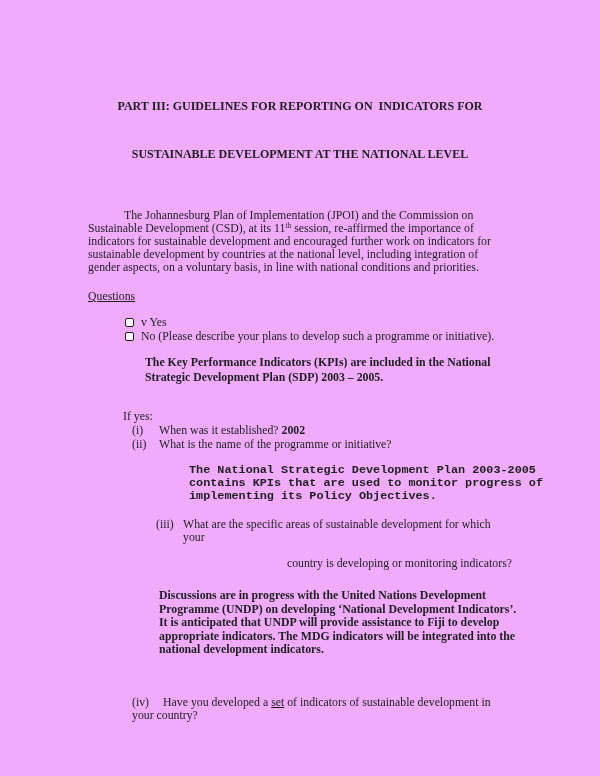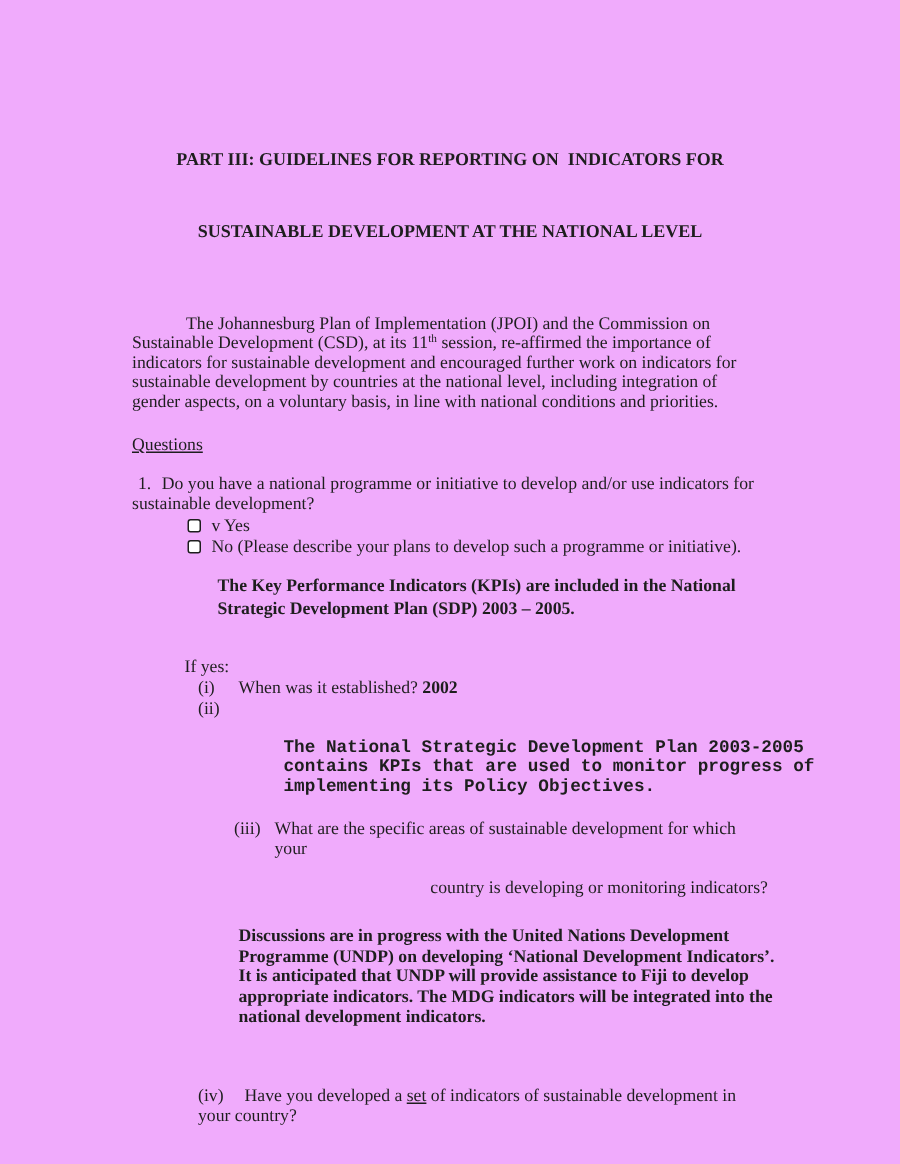--- a/index.html
+++ b/index.html
@@ -25,21 +25,21 @@
   .heading-bg { margin-top: 14px; text-decoration: underline; }
   .heading-q  { margin-top: 16px; text-decoration: underline; }
   .para {
     margin: 15px 0 0 0;
     text-indent: 36px;
     line-height: 13px;
   }
   sup.sp { font-size: 7.5px; line-height: 0; vertical-align: 4px; }
   .q1 { margin: 13px 0 0 0; line-height: 13px; }
   .qnum { margin-left: 4px; margin-right: 7px; }
-  .options { margin-top: 1px; margin-left: 37px; line-height: 14px; }
+  .options { margin-top: 12px; margin-left: 37px; line-height: 14px; }
   .opt { white-space: nowrap; }
   .cb {
     display: inline-block;
     width: 7px; height: 7px;
     border: 1.5px solid #1e1e1e;
     border-radius: 2px;
     margin-right: 7px;
     vertical-align: -1px;
     background: #ffffff;
   }
@@ -76,41 +76,41 @@
   <div class="title">
     <div>PART III: GUIDELINES FOR REPORTING ON  INDICATORS FOR</div>
     <div>SUSTAINABLE DEVELOPMENT AT THE NATIONAL LEVEL</div>
   </div>
 
 
   <p class="para"><span>The Johannesburg Plan of Implementation (JPOI) and the Commission on Sustainable Development (CSD), at its 11</span><sup class="sp">th</sup><span> session, re-affirmed the importance of indicators for sustainable development and encouraged further work on indicators for sustainable development by countries at the national level, including integration of gender aspects, on a voluntary basis, in line with national conditions and priorities.</span></p>
 
   <div class="heading-q">Questions</div>
 
-  <p class="q1"><span class="qnum">1.</span><span>Do you have a national programme or initiative to develop and/or use indicators for sustainable development?</span></p>
 
   <div class="options">
     <div class="opt">
       <span class="cb"></span><span>v Yes</span>
     </div>
     <div class="opt">
       <span class="cb"></span><span>No (Please describe your plans to develop such a programme or initiative).</span>
     </div>
   </div>
 
   <div class="kpi">The Key Performance Indicators (KPIs) are included in the National Strategic Development Plan (SDP) 2003 – 2005.</div>
 
   <div class="ifyes">
     <div class="ifyes-label">If yes:</div>
     <div class="subrow">
       <span class="slabel">(i)</span>
       <span><span>When was it established?</span> <b class="inl">2002</b></span>
     </div>
     <div class="subrow">
       <span class="slabel">(ii)</span>
+      <span>What is the name of the programme or initiative?</span>
     </div>
   </div>
 
   <div class="ans-ii">The National Strategic Development Plan 2003-2005 contains KPIs that are used to monitor progress of implementing its Policy Objectives.</div>
 
   <div class="row-iii">
     <span class="slabel">(iii)</span>
     <span>What are the specific areas of sustainable development for which your</span>
   </div>
   <div class="iii-line2">country is developing or monitoring indicators?</div>

